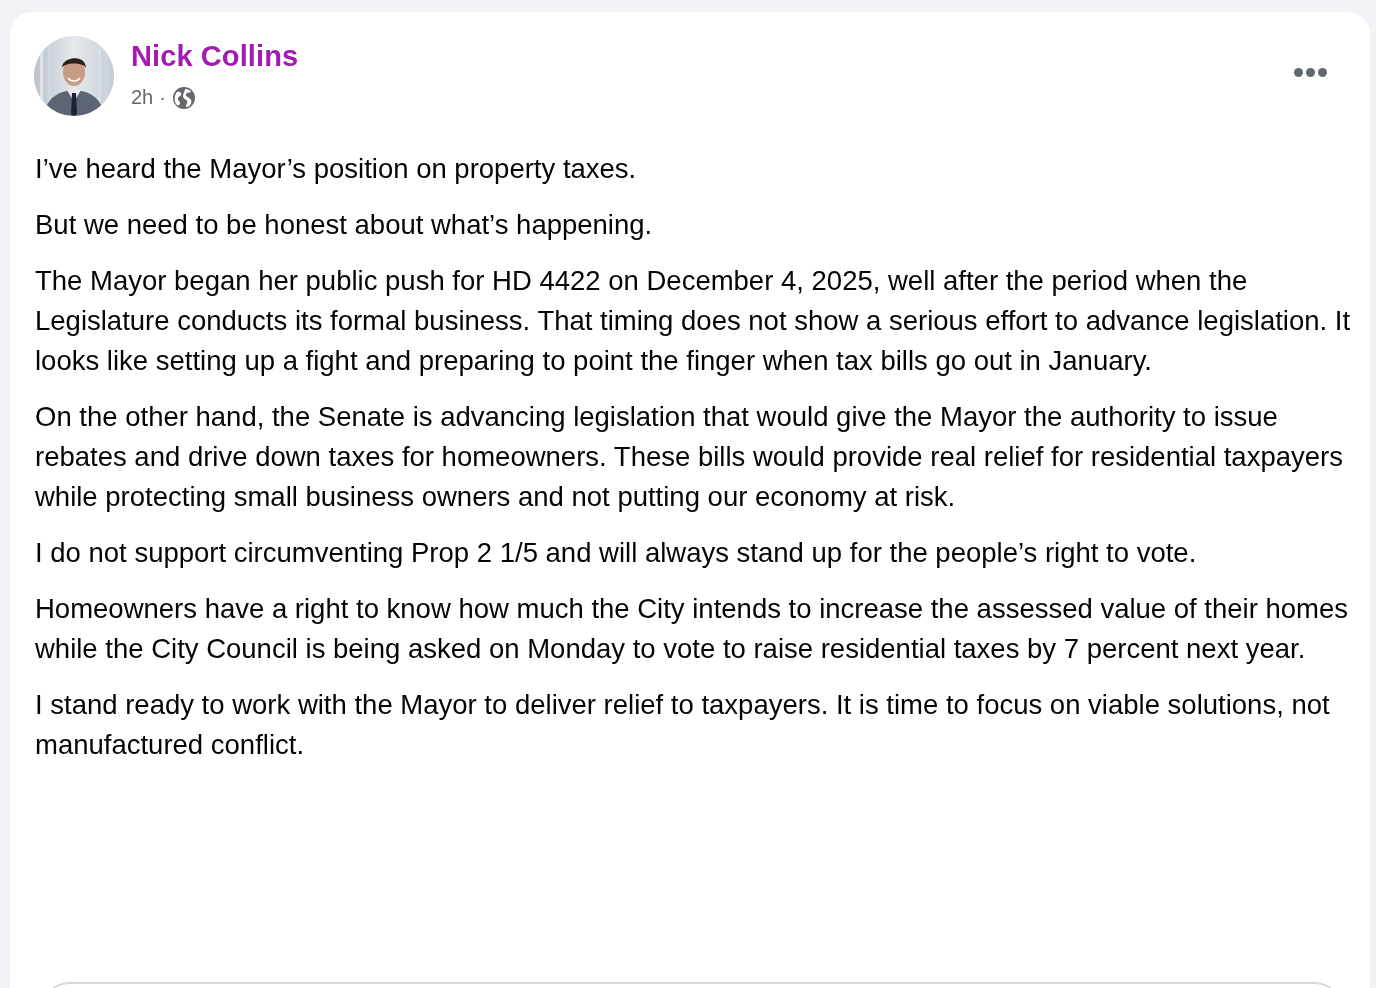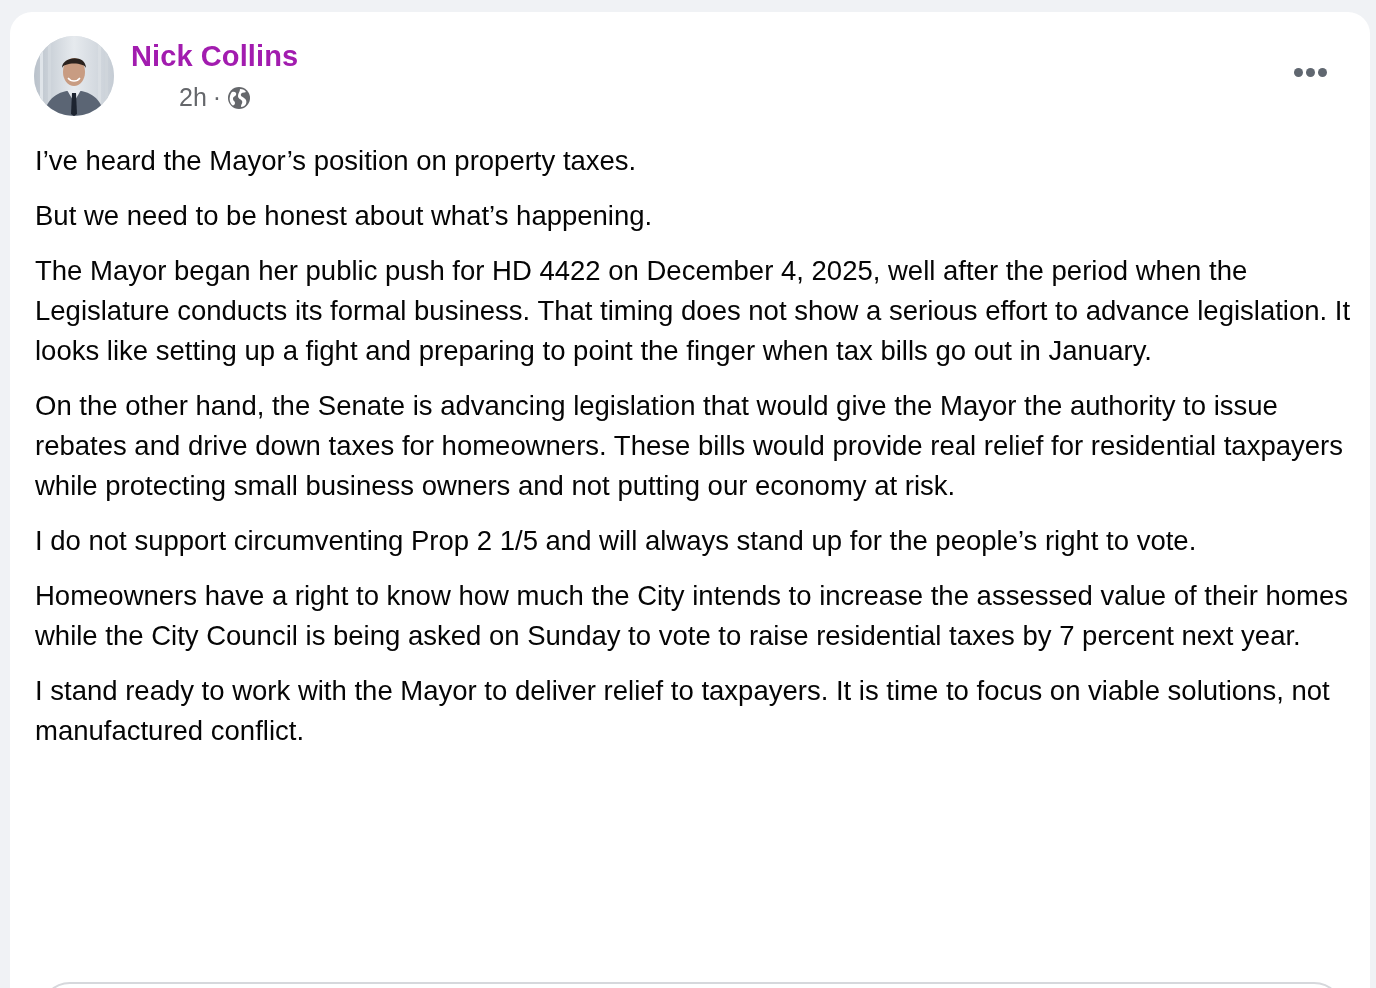--- a/index.html
+++ b/index.html
@@ -46,23 +46,22 @@
     color: #a21caf;
     letter-spacing: 0.1px;
   }
   .meta {
     position: absolute;
     left: 97px;
     top: 45px;
     height: 32px;
     display: flex;
     align-items: center;
-    font-size: 25px;
+    font-size: 20px;
     color: #65676b;
-    margin-left: 48px;
   }
   .meta .sep { margin: 0 6px; }
   .globe { width: 24px; height: 24px; display: inline-block; margin-top: 2px; }
   .more {
     position: absolute;
     right: 12px;
     top: 26px;
     width: 48px;
     height: 20px;
     display: flex;
@@ -81,21 +80,21 @@
   .body {
     position: absolute;
     left: 25px;
     top: 121px;
     width: 1320px;
     color: #050505;
     font-size: 27.5px;
     line-height: 40px;
   }
   .body p {
-    margin: 8px 0 15px 0;
+    margin: 16px 0 15px 0;
   }
   .preview {
     position: absolute;
     left: 30px;
     top: 970px;
     width: 1300px;
     height: 200px;
     border: 2px solid #d6d8dc;
     border-radius: 30px;
     background: #ffffff;
@@ -144,18 +143,18 @@
       <span></span>
     </div>
   </div>
 
   <div class="body">
     <p>I’ve heard the Mayor’s position on property taxes.</p>
     <p>But we need to be honest about what’s happening.</p>
     <p>The Mayor began her public push for HD 4422 on December 4, 2025, well after the period when the Legislature conducts its formal business. That timing does not show a serious effort to advance legislation. It looks like setting up a fight and preparing to point the finger when tax bills go out in January.</p>
     <p>On the other hand, the Senate is advancing legislation that would give the Mayor the authority to issue rebates and drive down taxes for homeowners. These bills would provide real relief for residential taxpayers while protecting small business owners and not putting our economy at risk.</p>
     <p>I do not support circumventing Prop 2 1/5 and will always stand up for the people’s right to vote.</p>
-    <p>Homeowners have a right to know how much the City intends to increase the assessed value of their homes while the City Council is being asked on Sunday to vote to raise residential taxes by 7 percent next year.</p>
+    <p>Homeowners have a right to know how much the City intends to increase the assessed value of their homes while the City Council is being asked on Monday to vote to raise residential taxes by 7 percent next year.</p>
     <p>I stand ready to work with the Mayor to deliver relief to taxpayers. It is time to focus on viable solutions, not manufactured conflict.</p>
   </div>
 
   <div class="preview"></div>
 </div>
 
 </body></html>

